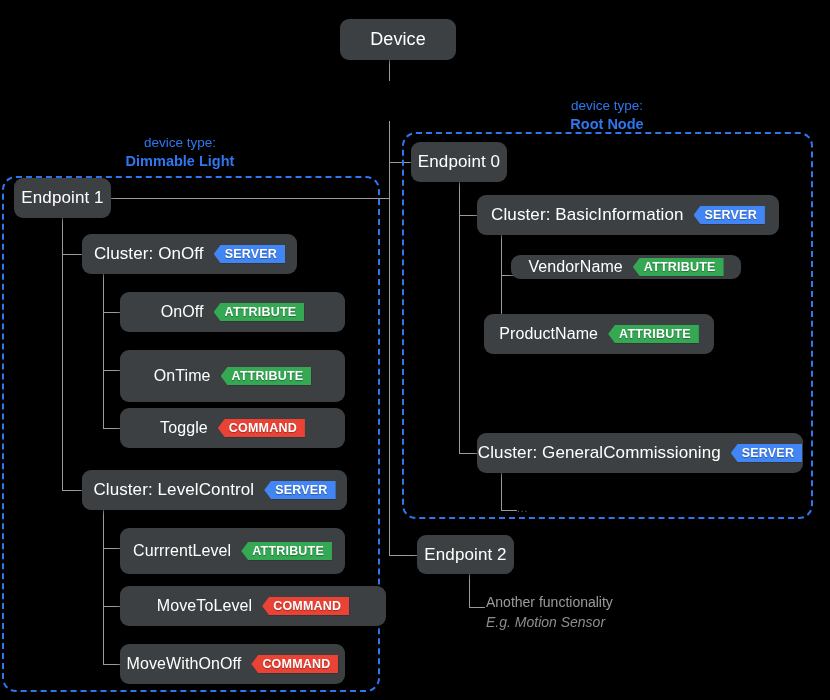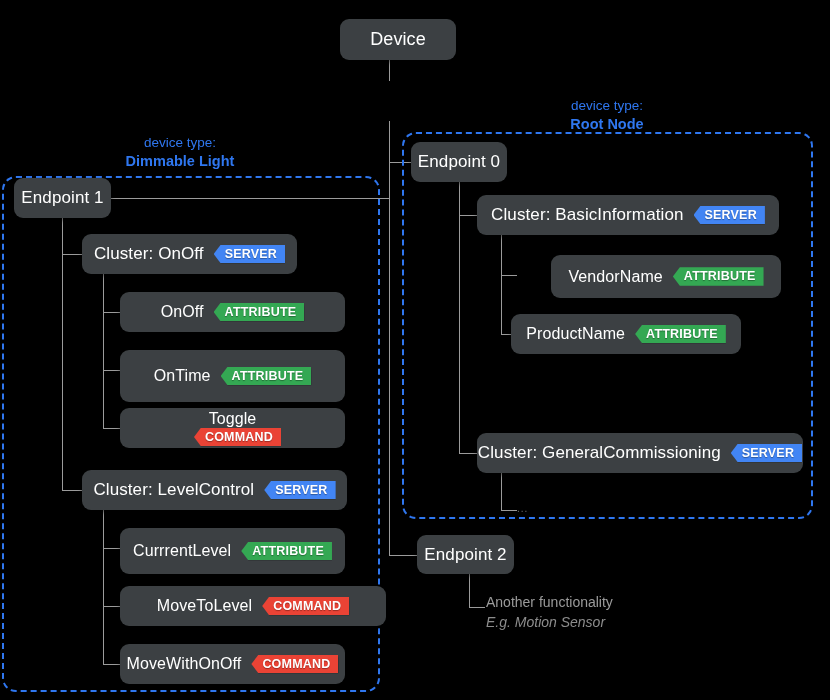--- a/index.html
+++ b/index.html
@@ -167,46 +167,46 @@
   <div class="node small" style="left:120px;top:292px;width:225px;height:40px;">
     <span class="label">OnOff</span>
     <span class="badge attribute">ATTRIBUTE</span>
   </div>
 
   <div class="node small" style="left:120px;top:350px;width:225px;height:52px;">
     <span class="label">OnTime</span>
     <span class="badge attribute">ATTRIBUTE</span>
   </div>
 
-  <div class="node small" style="left:120px;top:408px;width:225px;height:40px;flex-direction:column;">
+  <div class="node small" style="left:120px;top:408px;width:225px;height:40px;">
     <span class="label">Toggle</span>
     <span class="badge command">COMMAND</span>
   </div>
 
   <div class="node small" style="left:120px;top:528px;width:225px;height:46px;">
     <span class="label">CurrrentLevel</span>
     <span class="badge attribute">ATTRIBUTE</span>
   </div>
 
   <div class="node small" style="left:120px;top:586px;width:266px;height:40px;">
     <span class="label">MoveToLevel</span>
     <span class="badge command">COMMAND</span>
   </div>
 
   <div class="node small" style="left:120px;top:644px;width:225px;height:40px;">
     <span class="label">MoveWithOnOff</span>
     <span class="badge command">COMMAND</span>
   </div>
 
-  <div class="node small" style="left:511px;top:255px;width:230px;height:43px;margin-left:40px;">
+  <div class="node small" style="left:511px;top:255px;width:230px;height:24px;">
     <span class="label">VendorName</span>
     <span class="badge attribute">ATTRIBUTE</span>
   </div>
 
-  <div class="node small" style="left:511px;top:314px;width:230px;height:40px;">
+  <div class="node small" style="left:484px;top:314px;width:230px;height:40px;">
     <span class="label">ProductName</span>
     <span class="badge attribute">ATTRIBUTE</span>
   </div>
 
   <div class="ellipsis" style="left:517px;top:503px;">...</div>
 
   <div class="freetext" style="left:486px;top:592px;width:280px;">
     <div>Another functionality</div>
     <div class="it">E.g. Motion Sensor</div>
   </div>

